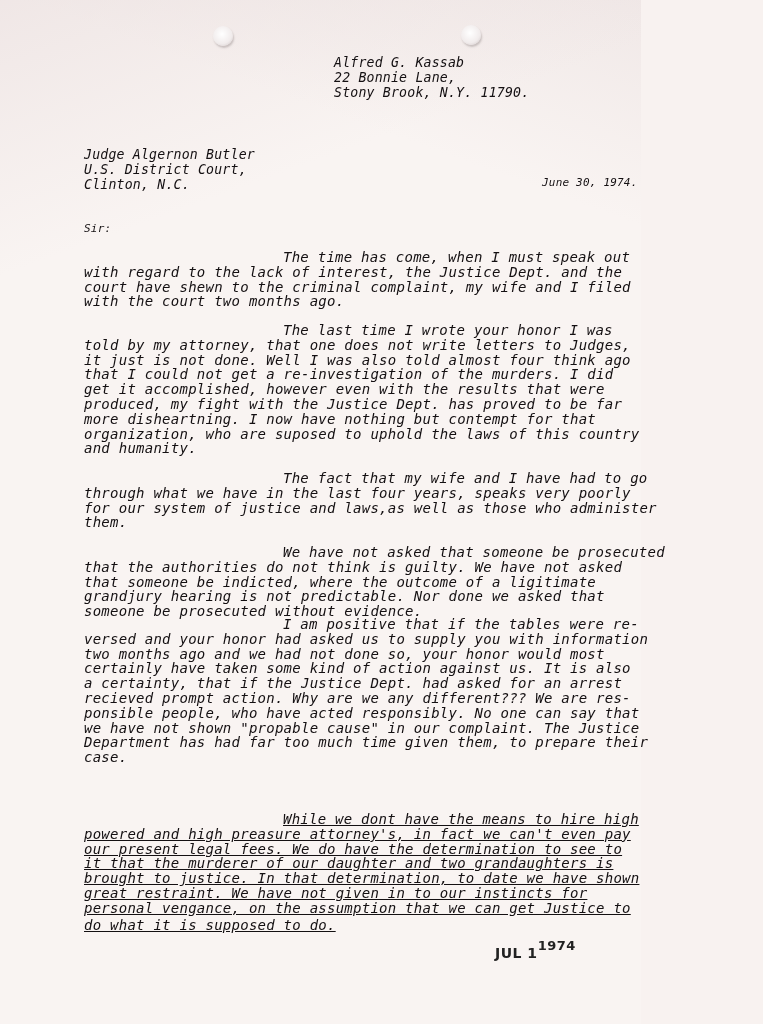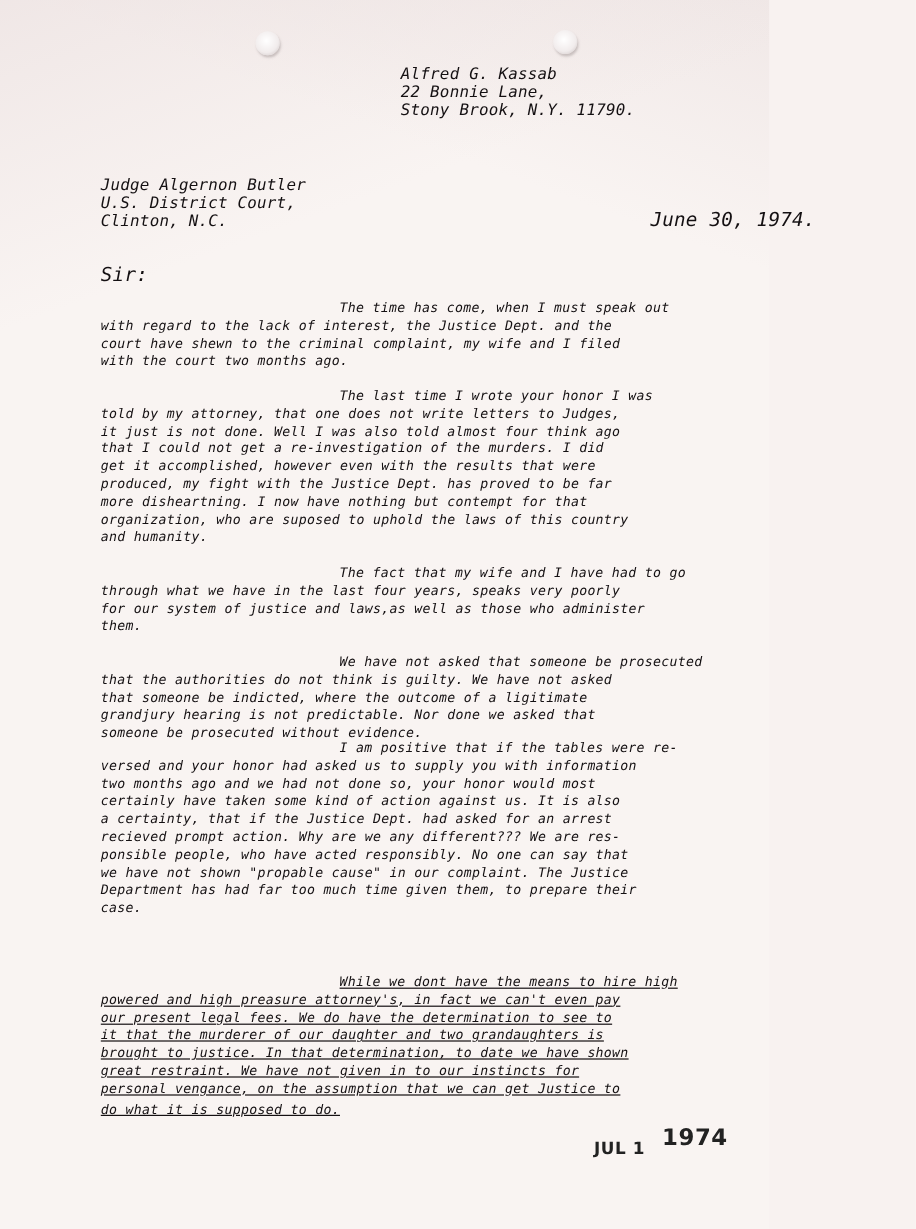--- a/index.html
+++ b/index.html
@@ -18,37 +18,37 @@
       #f9f4f2;
   }
   .hole {
     position: absolute; width: 20px; height: 20px; border-radius: 50%;
     background: radial-gradient(circle at 45% 40%, #ffffff 0%, #f1ecec 60%, #c9c0c0 100%);
     box-shadow: 1px 2px 2px rgba(120,110,110,0.35);
   }
   .hole.left { left: 213px; top: 26px; }
   .hole.right { left: 461px; top: 25px; }
   .line {
-    position: absolute; white-space: pre; font-size: 16px; line-height: 15px;
+    position: absolute; white-space: pre; font-size: 11px; line-height: 15px;
     font-style: italic; letter-spacing: 0.2px;
   }
   .sender { position: absolute; left: 334px; top: 55px; }
   .recipient { position: absolute; left: 84px; top: 147px; }
   .date { position: absolute; left: 542px; top: 175px; }
   .salutation { position: absolute; left: 84px; top: 221px; }
   .block { position: absolute; left: 84px; }
-  .block .row { display: block; white-space: pre; font-size: 11px; line-height: 14.8px; font-style: italic; letter-spacing: 0.25px; }
+  .block .row { display: block; white-space: pre; font-size: 14px; line-height: 14.8px; font-style: italic; letter-spacing: 0.25px; }
   .addr .row { display: block; white-space: pre; font-size: 13.2px; line-height: 15.2px; font-style: italic; letter-spacing: 0.2px; }
   .indent { padding-left: 199px; }
   .stamp {
     position: absolute; left: 495px; top: 945px;
     font-family: "DejaVu Sans", sans-serif; font-weight: bold; font-size: 14px;
     color: #222; letter-spacing: 0.5px;
   }
-  .stamp .year { position: relative; top: -8px; margin-left: 14px; font-size: 19px; }
+  .stamp .year { position: relative; top: -8px; font-size: 13px; }
 </style>
 </head>
 <body>
 
 <div class="page">
   <div class="hole left"></div>
   <div class="hole right"></div>
 
   <div class="sender addr">
     <span class="row">Alfred G. Kassab</span>

